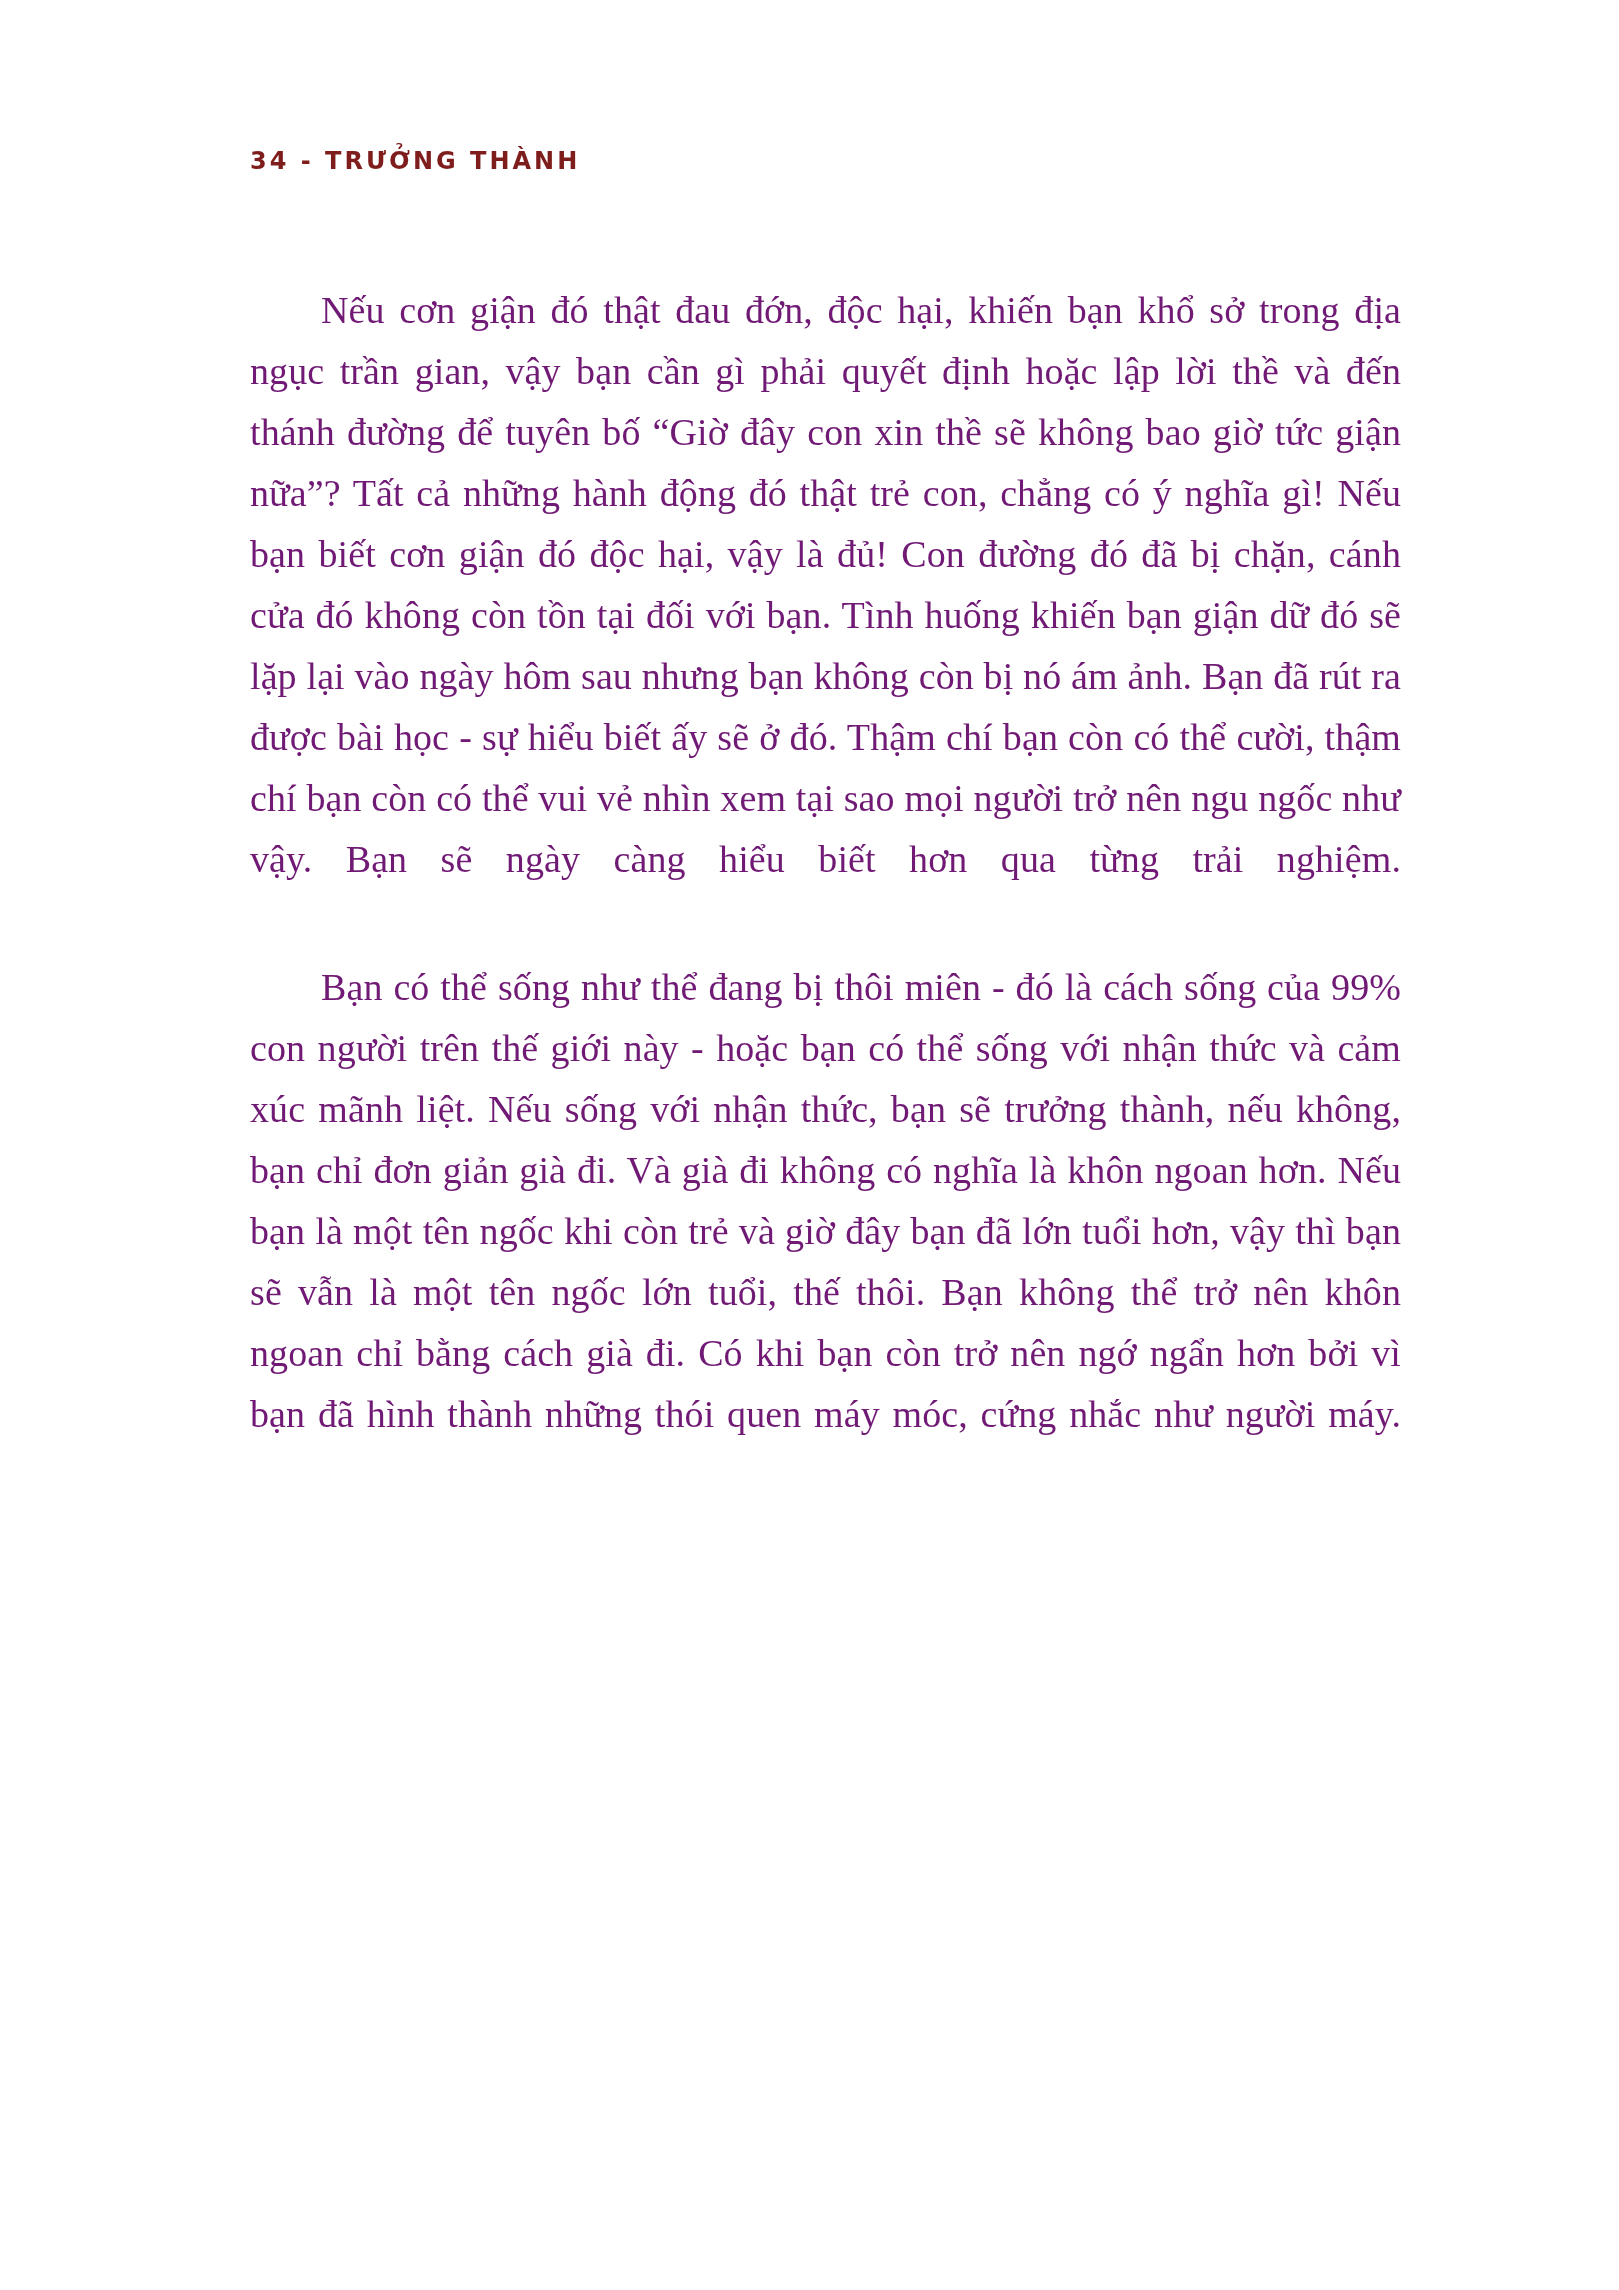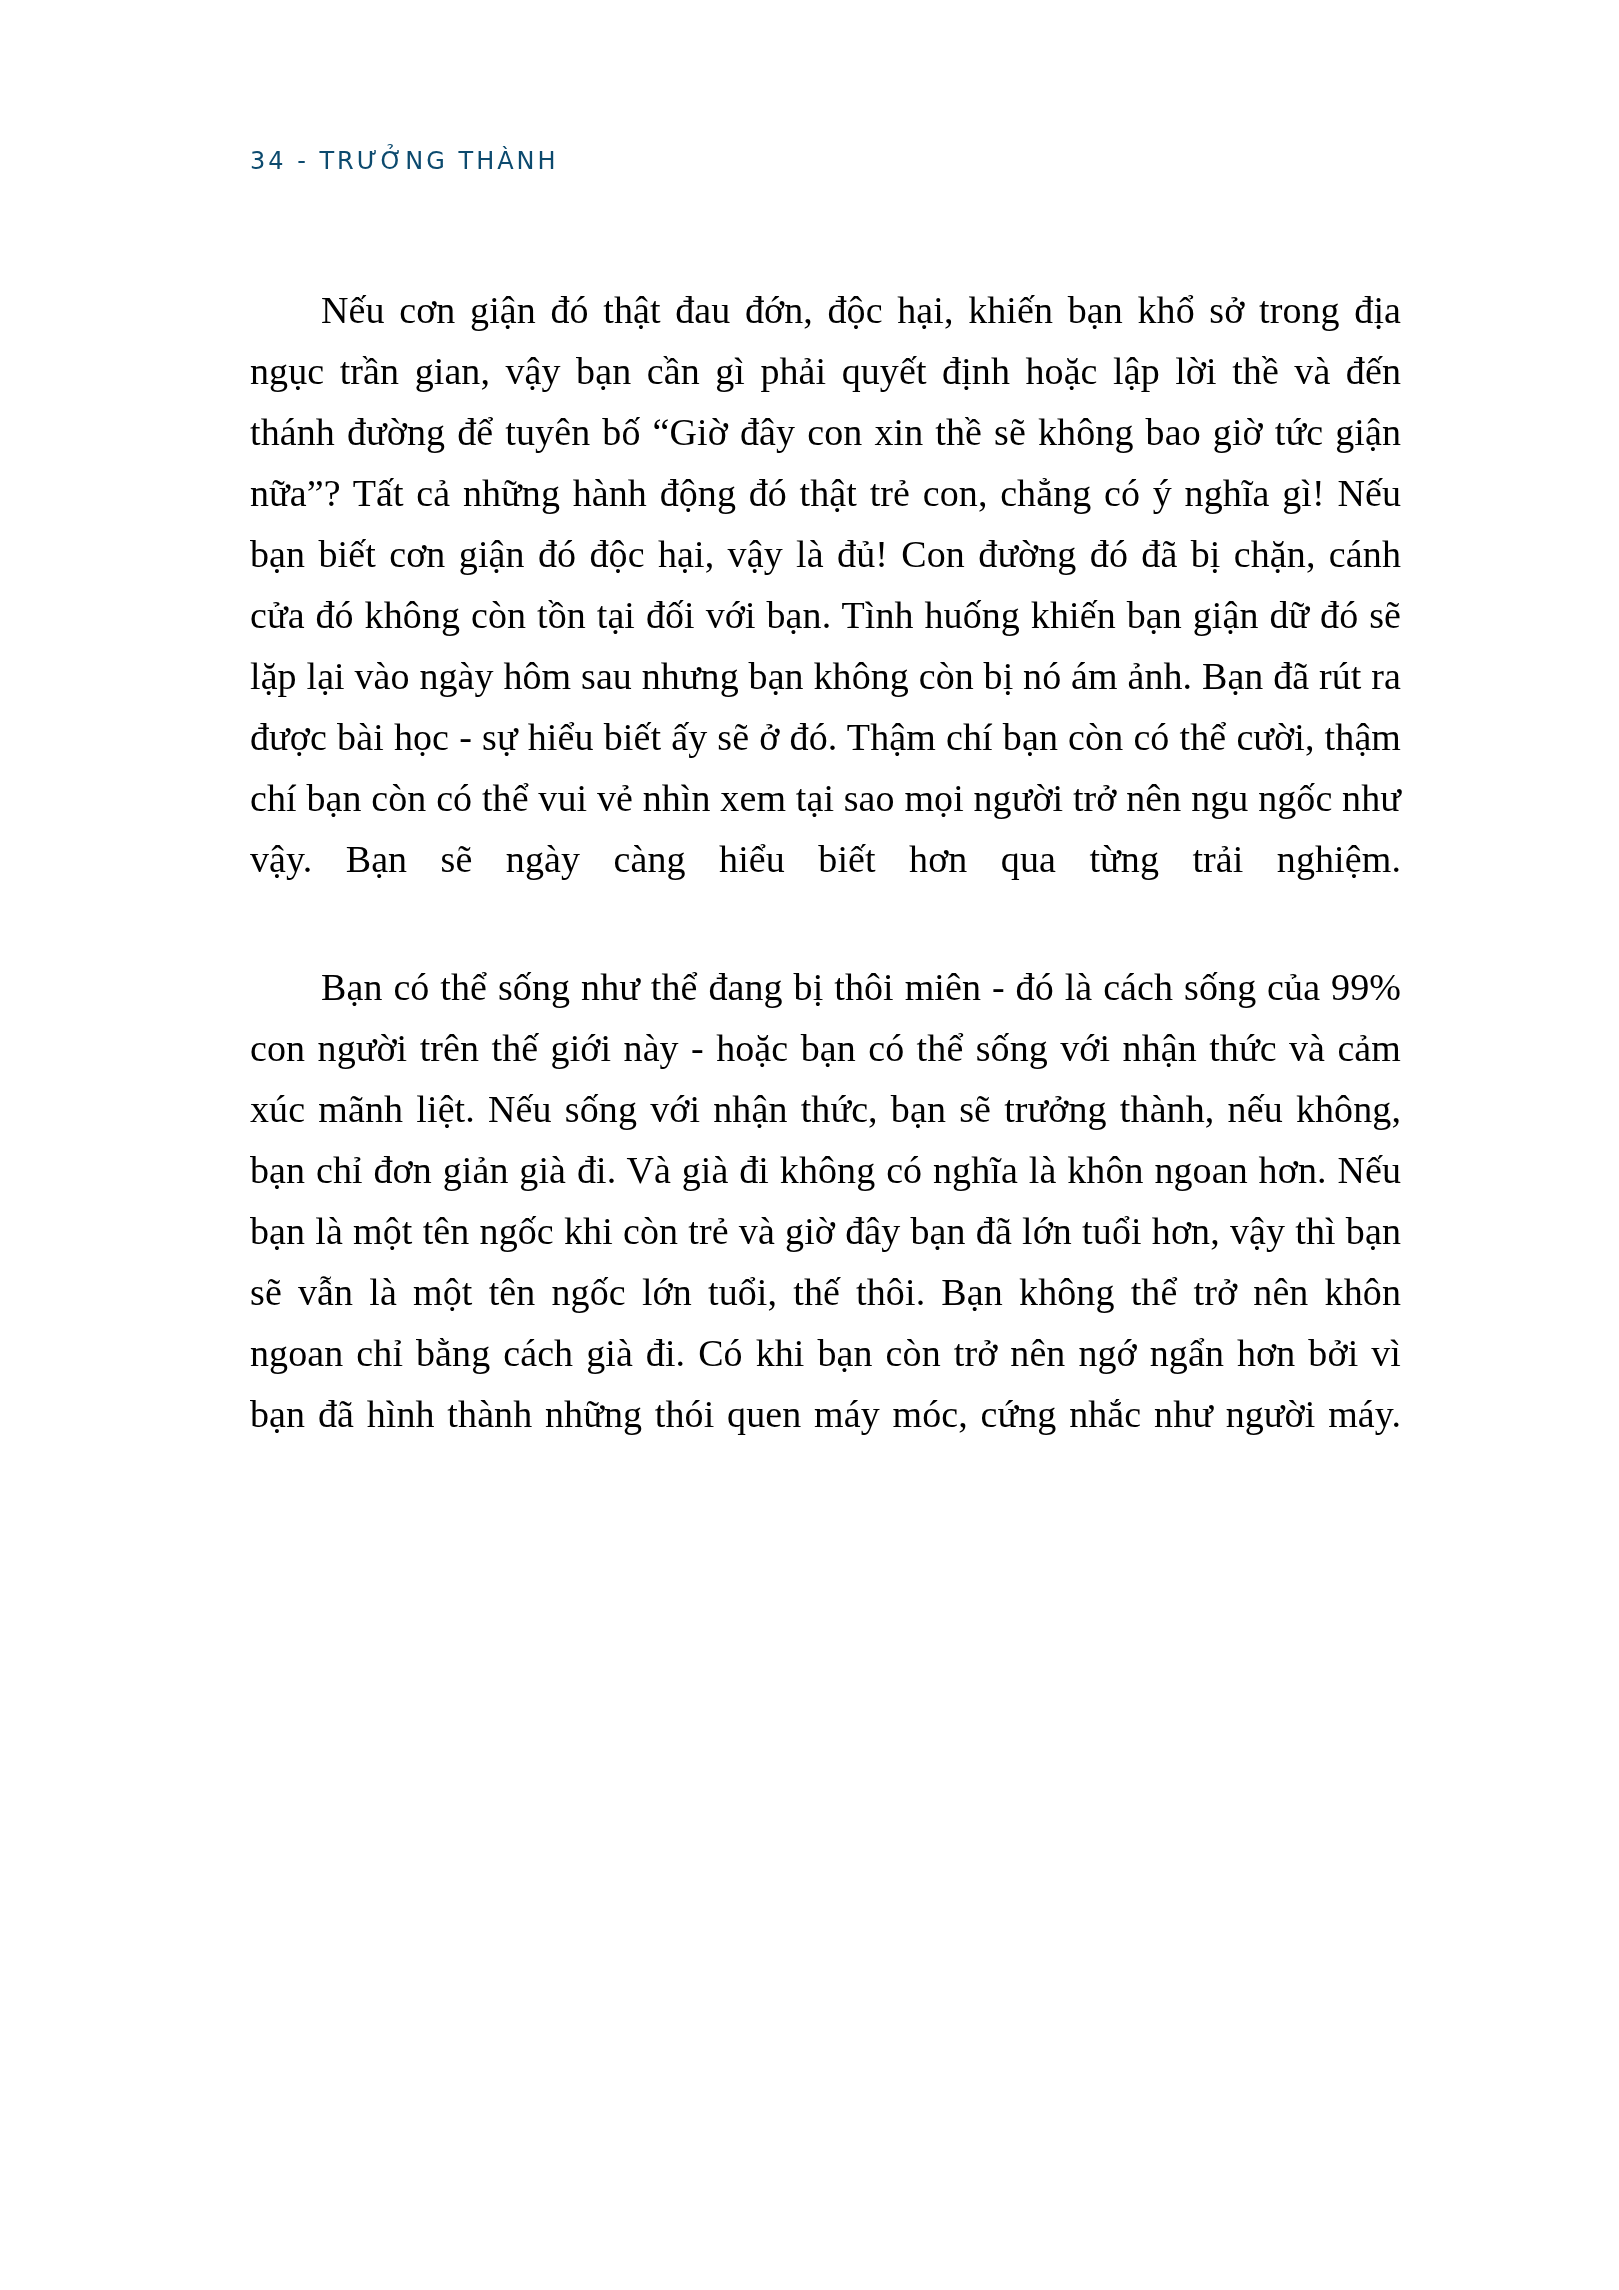--- a/index.html
+++ b/index.html
@@ -17,39 +17,39 @@
     overflow: hidden;
     font-family: "Liberation Serif", serif;
     color: #1a1a1a;
   }
   .running-head {
     position: absolute;
     top: 147px;
     left: 250px;
     font-family: "DejaVu Sans", sans-serif;
     font-size: 24px;
-    font-weight: 400;
+    font-weight: 700;
     letter-spacing: 3px;
-    color: #0c4a6e;
+    color: #7f1d1d;
     white-space: nowrap;
   }
   .body-text {
     position: absolute;
     top: 280px;
     left: 250px;
     width: 1151px;
   }
   .body-text p {
     margin: 0 0 5.6px 0;
     font-family: "Liberation Serif", serif;
     font-size: 38px;
     line-height: 61px;
     text-align: justify;
     text-indent: 71px;
-    color: #000000;
+    color: #701a75;
     letter-spacing: 0.1px;
     -webkit-hyphens: none;
     hyphens: none;
   }
   .body-text p:last-child {
     margin-bottom: 0;
   }
   
   .body-text p::after {
     content: "";

